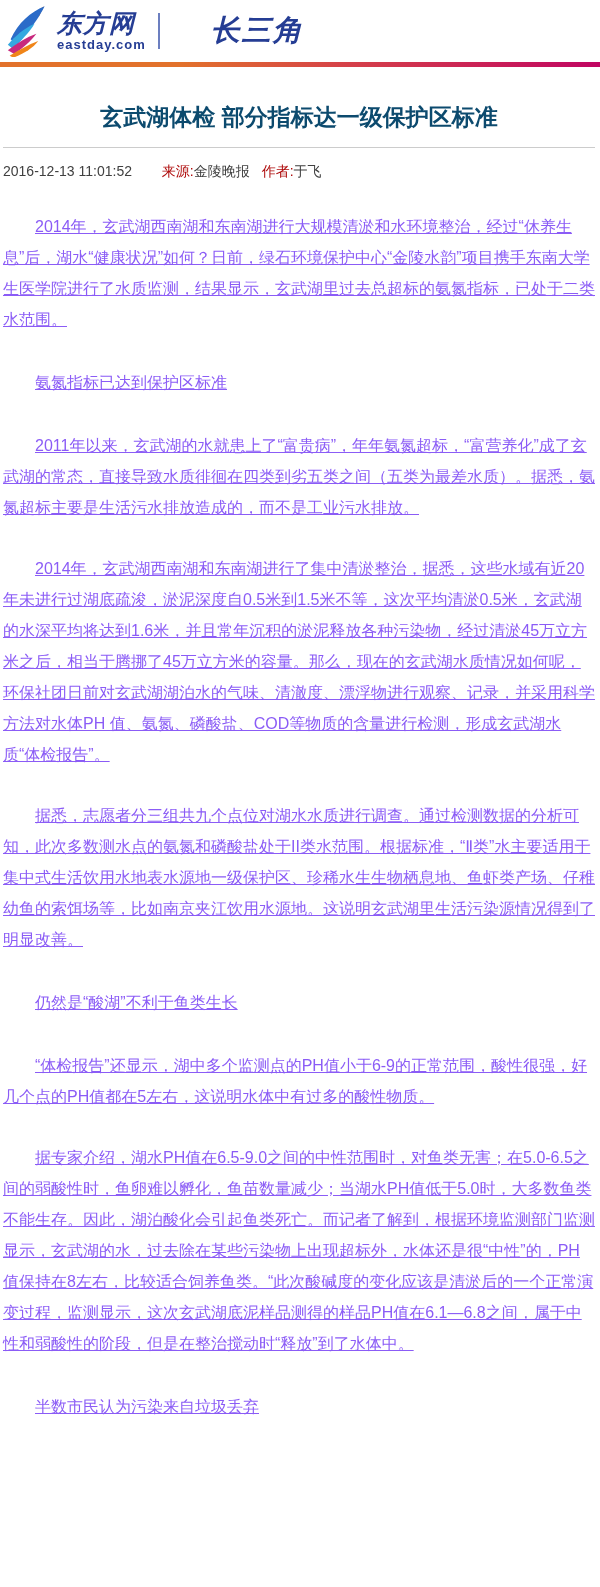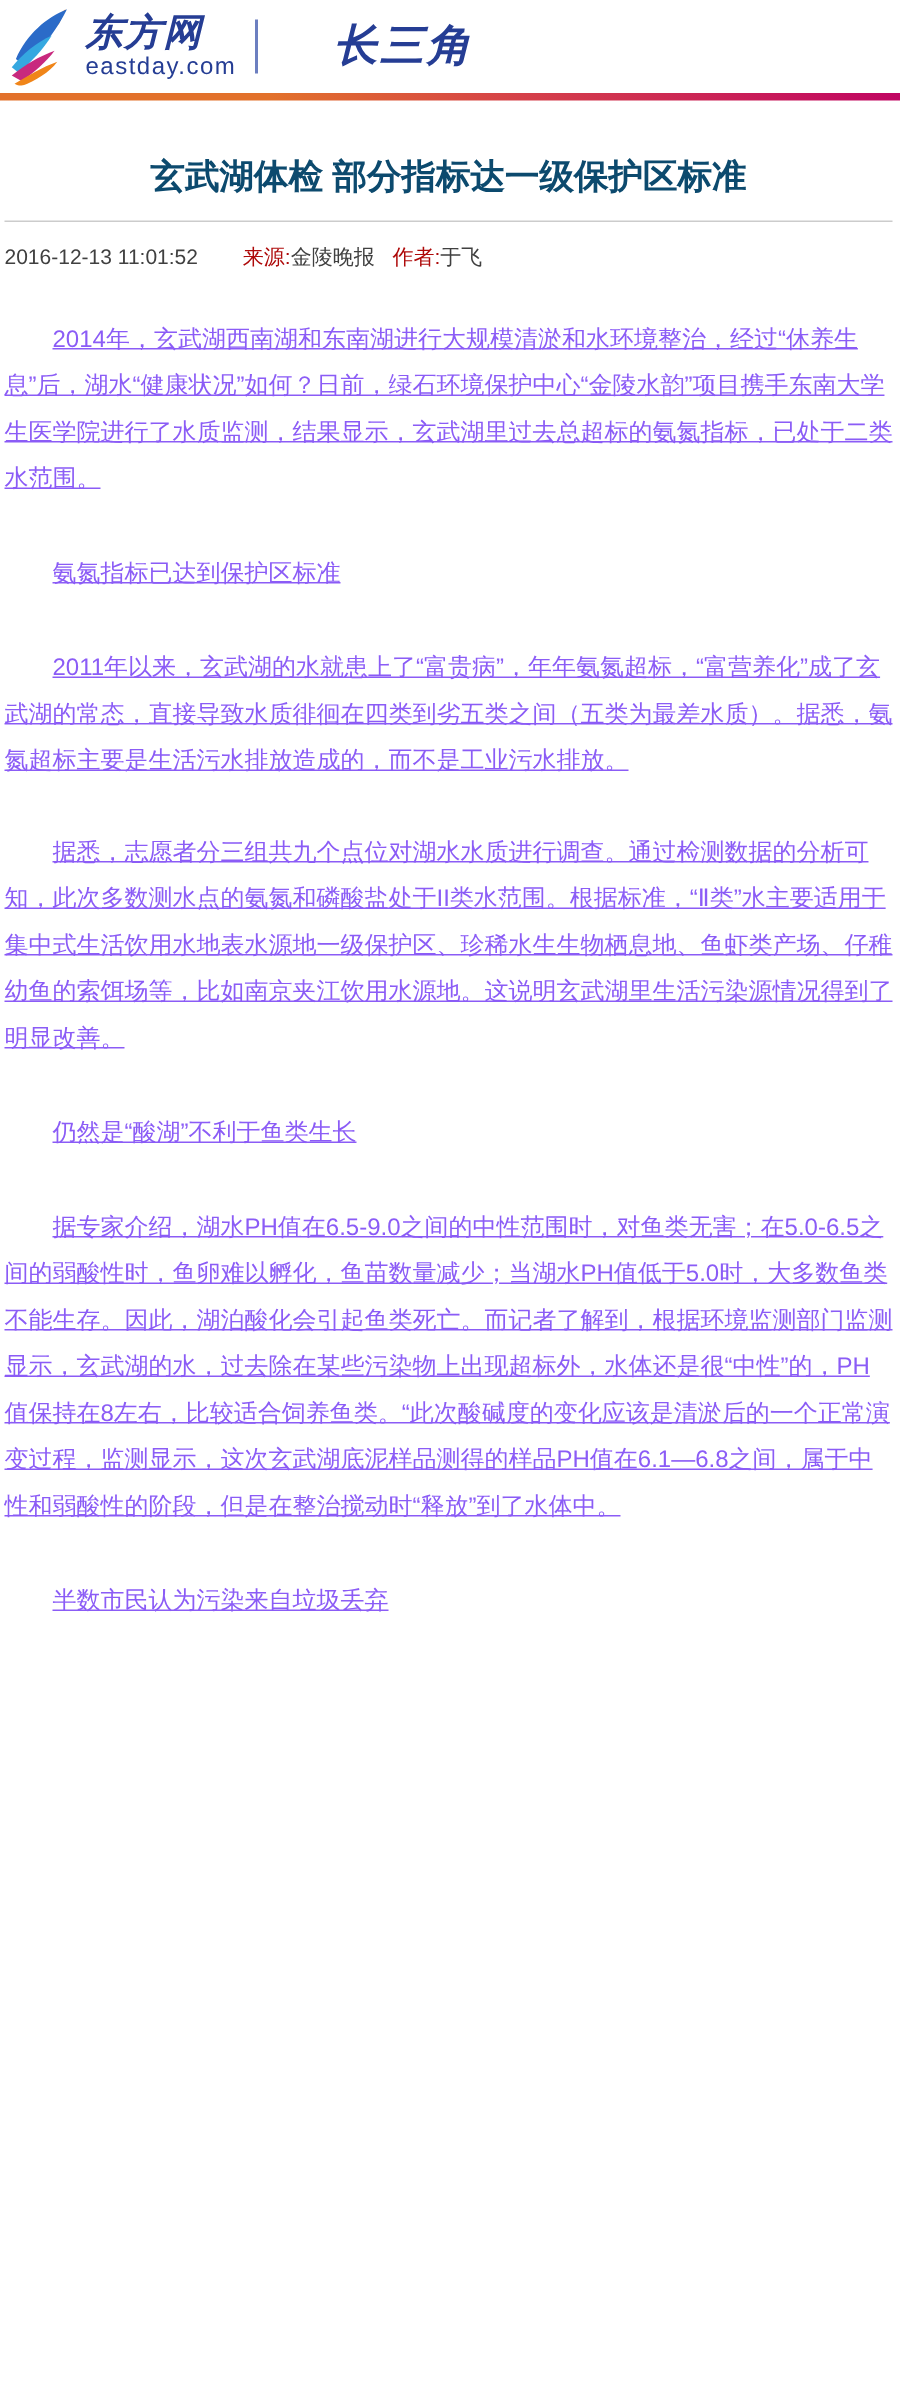--- a/index.html
+++ b/index.html
@@ -4,21 +4,21 @@
 <style>
   html, body { margin: 0; padding: 0; background: #ffffff; }
   body { width: 600px; min-height: 1587px; font-family: "Liberation Sans", sans-serif; }
 
   
   .header { display: flex; align-items: center; padding: 8px 6px 4px 6px; height: 58px; box-sizing: border-box; }
   .logo-link { display: flex; align-items: center; cursor: pointer; text-decoration: none; }
   .logo-mark { width: 46px; height: 52px; flex: 0 0 auto; }
   .brand-text { margin-left: 5px; line-height: 1; color: #253d94; }
   .brand-name { font-size: 25px; font-weight: bold; font-style: italic; letter-spacing: 1px; }
-  .brand-domain { font-size: 16px; font-weight: normal; letter-spacing: 1px; margin-top: 2px; }
+  .brand-domain { font-size: 13px; font-weight: bold; letter-spacing: 1px; margin-top: 2px; }
   .v-divider { width: 2px; height: 36px; background: #6c7fc0; margin: 0 10px 0 12px; }
   .section-name { font-size: 29px; font-weight: bold; font-style: italic; color: #253d94; letter-spacing: 2px; margin-left: 41px; }
   .breadcrumb { margin-left: 24px; margin-top: 16px; font-size: 14px; color: #404040; white-space: nowrap; }
   .bc-sep { color: #404040; margin: 0 2px; }
   .bc-item { cursor: pointer; }
 
   
   .gradient-bar { height: 5px; margin-top: 4px;
     background: linear-gradient(90deg, #e2712b 0%, #e2712b 30%, #d54049 58%, #c00562 100%); }
 
@@ -66,20 +66,22 @@
     <hr class="title-rule">
     <div class="meta-line">
       <span class="meta-date">2016-12-13 11:01:52</span>
       <span class="meta-label"><span>来源</span>:</span><span class="meta-value">金陵晚报</span>
       <span class="meta-label"><span>作者</span>:</span><span class="meta-value">于飞</span>
     </div>
     <div class="article-body">
         <p class="para">2014年，玄武湖西南湖和东南湖进行大规模清淤和水环境整治，经过“休养生息”后，湖水“健康状况”如何？日前，绿石环境保护中心“金陵水韵”项目携手东南大学生医学院进行了水质监测，结果显示，玄武湖里过去总超标的氨氮指标，已处于二类水范围。</p>
         <p class="subhead">氨氮指标已达到保护区标准</p>
         <p class="para">2011年以来，玄武湖的水就患上了“富贵病”，年年氨氮超标，“富营养化”成了玄武湖的常态，直接导致水质徘徊在四类到劣五类之间（五类为最差水质）。据悉，氨氮超标主要是生活污水排放造成的，而不是工业污水排放。</p>
+        <p class="para">2014年，玄武湖西南湖和东南湖进行了集中清淤整治，据悉，这些水域有近20年未进行过湖底疏浚，淤泥深度自0.5米到1.5米不等，这次平均清淤0.5米，玄武湖的水深平均将达到1.6米，并且常年沉积的淤泥释放各种污染物，经过清淤45万立方米之后，相当于腾挪了45万立方米的容量。那么，现在的玄武湖水质情况如何呢，环保社团日前对玄武湖湖泊水的气味、清澈度、漂浮物进行观察、记录，并采用科学方法对水体PH 值、氨氮、磷酸盐、COD等物质的含量进行检测，形成玄武湖水质“体检报告”。</p>
         <p class="para">据悉，志愿者分三组共九个点位对湖水水质进行调查。通过检测数据的分析可知，此次多数测水点的氨氮和磷酸盐处于II类水范围。根据标准，“Ⅱ类”水主要适用于集中式生活饮用水地表水源地一级保护区、珍稀水生生物栖息地、鱼虾类产场、仔稚幼鱼的索饵场等，比如南京夹江饮用水源地。这说明玄武湖里生活污染源情况得到了明显改善。</p>
         <p class="subhead">仍然是“酸湖”不利于鱼类生长</p>
+        <p class="para">“体检报告”还显示，湖中多个监测点的PH值小于6-9的正常范围，酸性很强，好几个点的PH值都在5左右，这说明水体中有过多的酸性物质。</p>
         <p class="para">据专家介绍，湖水PH值在6.5-9.0之间的中性范围时，对鱼类无害；在5.0-6.5之间的弱酸性时，鱼卵难以孵化，鱼苗数量减少；当湖水PH值低于5.0时，大多数鱼类不能生存。因此，湖泊酸化会引起鱼类死亡。而记者了解到，根据环境监测部门监测显示，玄武湖的水，过去除在某些污染物上出现超标外，水体还是很“中性”的，PH值保持在8左右，比较适合饲养鱼类。“此次酸碱度的变化应该是清淤后的一个正常演变过程，监测显示，这次玄武湖底泥样品测得的样品PH值在6.1—6.8之间，属于中性和弱酸性的阶段，但是在整治搅动时“释放”到了水体中。</p>
         <p class="subhead">半数市民认为污染来自垃圾丢弃</p>
       </div>
   </div>
 
 </div>
 
 </body></html>

